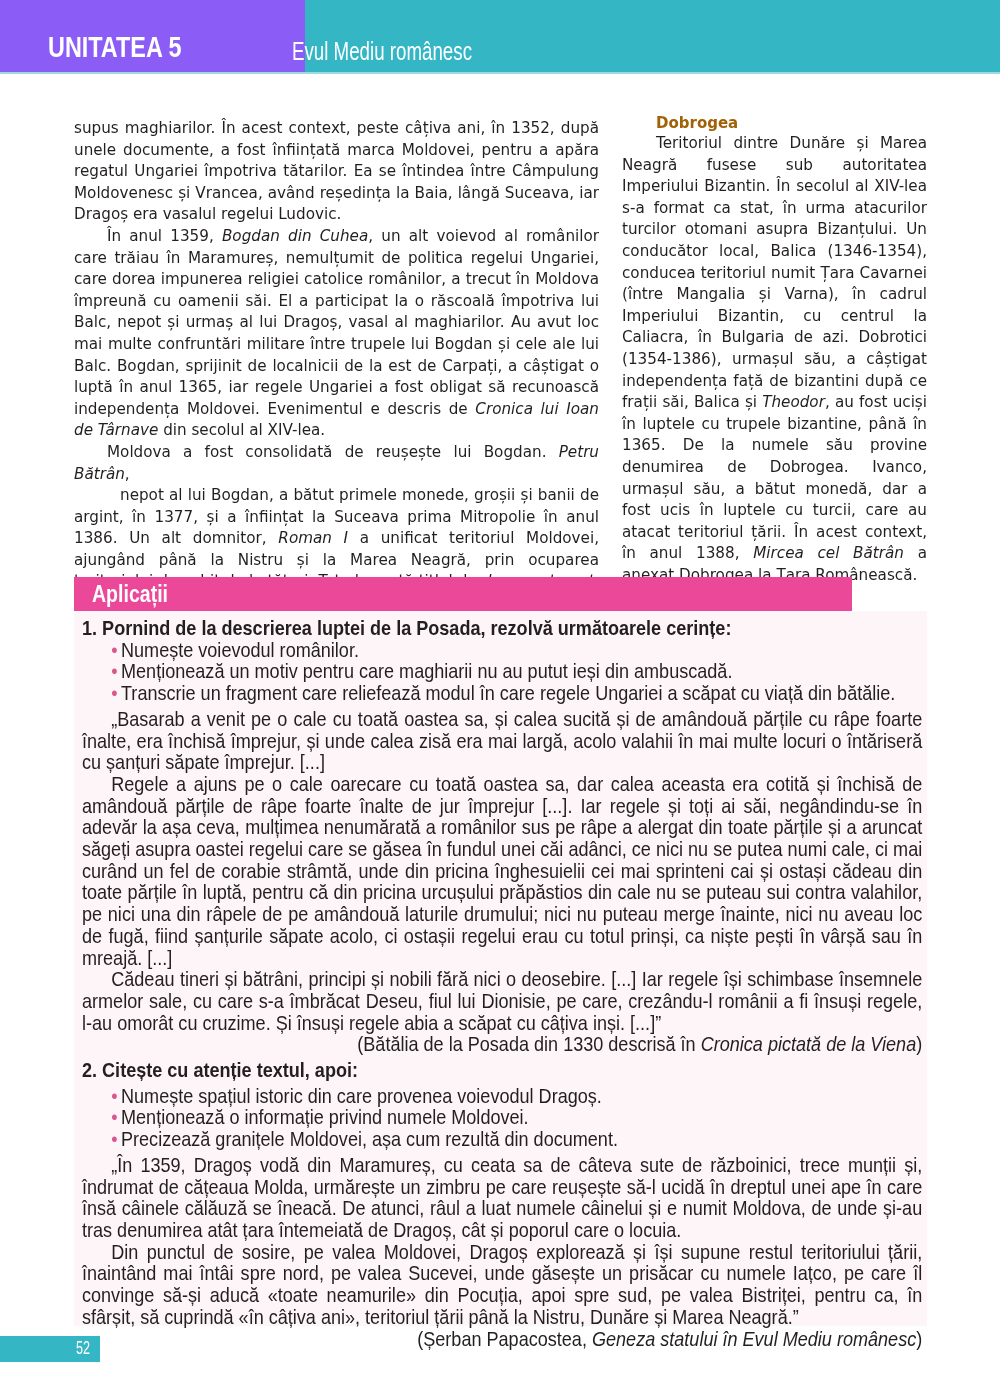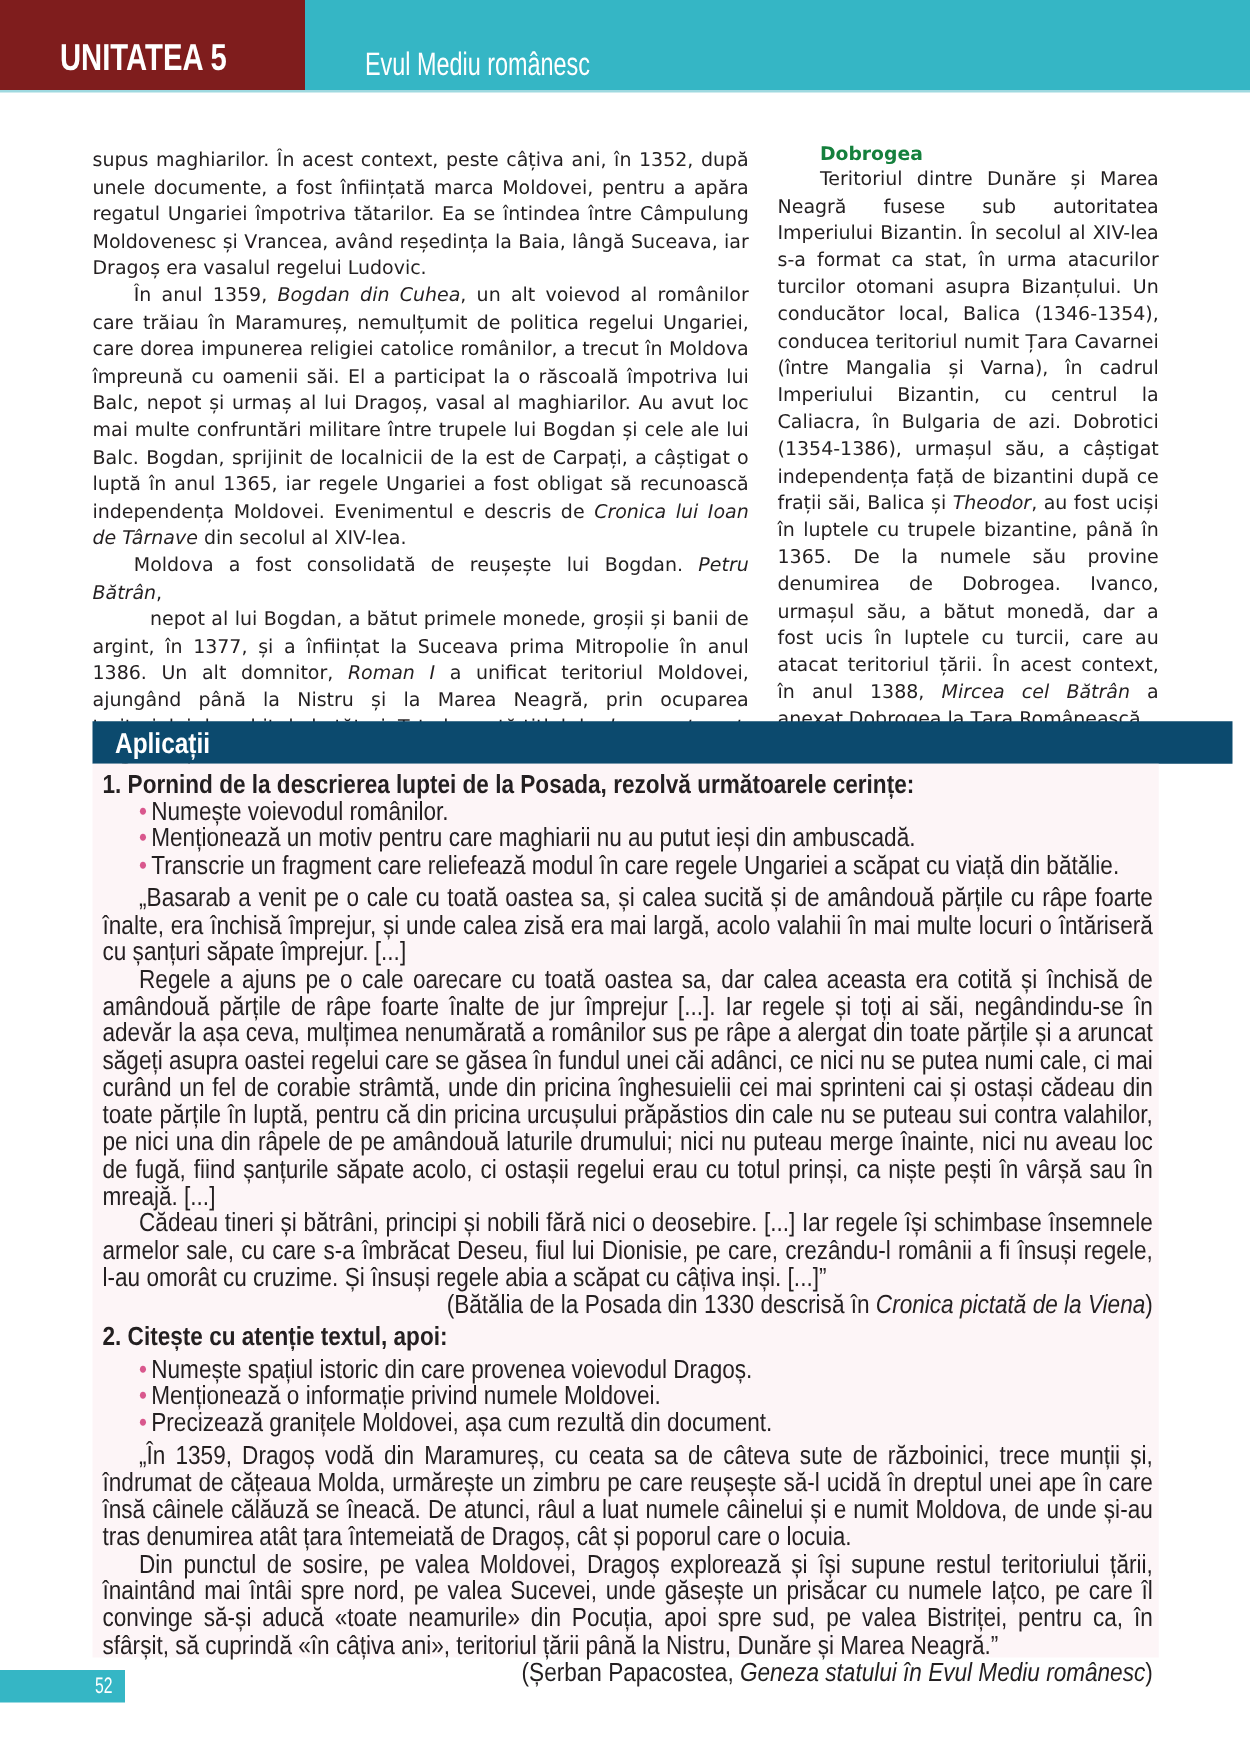--- a/index.html
+++ b/index.html
@@ -1,35 +1,35 @@
 <!DOCTYPE html>
 <html><head>
 <meta charset="utf-8">
 <style>
   html, body { margin:0; padding:0; }
   body { width:1000px; height:1390px; position:relative; background:#ffffff; overflow:hidden;
          font-family:"DejaVu Sans", sans-serif; color:#231f20; }
   .header { position:absolute; left:0; top:0; width:1000px; height:72px; background:#35b6c5; }
-  .header .unit { position:absolute; left:0; top:0; width:244px; height:72px; background:#7f1d1d; }
+  .header .unit { position:absolute; left:0; top:0; width:305px; height:72px; background:#8b5cf6; }
   .header .unit span { position:absolute; left:48px; top:30px; color:#fff; font-family:"Liberation Sans Narrow","Liberation Sans", sans-serif;
        font-weight:bold; font-size:30px; letter-spacing:0px; transform:scaleX(0.78); transform-origin:left top; white-space:nowrap; }
   .header .subtitle { position:absolute; left:292px; top:36px; color:#fff; font-family:"Liberation Sans", sans-serif;
        font-size:26px; transform:scaleX(0.72); transform-origin:left top; white-space:nowrap; }
   .header .rule { position:absolute; left:0; top:72px; width:1000px; height:2px; background:#9fd9e0; }
 
   .left-col { position:absolute; left:74px; top:118px; width:525px; font-size:15.2px; line-height:21.6px; text-align:justify; }
   .left-col p { margin:0; }
   .left-col p.ind { text-indent:33px; }
   .right-col { position:absolute; left:622px; top:114px; width:305px; font-size:15.2px; line-height:21.6px; text-align:justify; }
-  .right-col h3 { margin:0 0 1px 34px; font-size:15px; color:#15803d; font-weight:bold; line-height:18px; }
+  .right-col h3 { margin:0 0 1px 34px; font-size:15px; color:#a16207; font-weight:bold; line-height:18px; }
   .right-col p { margin:0; text-indent:34px; }
   b { font-weight:normal; }
   i { font-style:italic; }
 
-  .app-band { position:absolute; left:74px; top:577px; width:912px; height:34px; background:#0c4a6e; }
+  .app-band { position:absolute; left:74px; top:577px; width:778px; height:34px; background:#ec4899; }
   .app-band span { position:absolute; left:18px; top:4px; color:#fff; font-weight:bold; font-size:23px;
         font-family:"Liberation Sans", sans-serif; transform:scaleX(0.85); transform-origin:left top; }
   .app-body { position:absolute; left:74px; top:611px; width:853px; height:715px; background:#fdf5f7; }
   .app-inner { position:absolute; left:8px; top:6px; width:840px; font-family:"Liberation Sans Narrow","Liberation Sans", sans-serif;
         font-size:21px; line-height:21.7px; }
   .cond { transform:scaleX(0.86); transform-origin:left top; width:977px; }
   .q { font-weight:bold; margin:0; }
   .bul { margin:0 0 0 34px; }
   .bul .dot { color:#d9578d; margin-right:4px; }
   .quote { margin:0; text-align:justify; text-indent:34px; }

